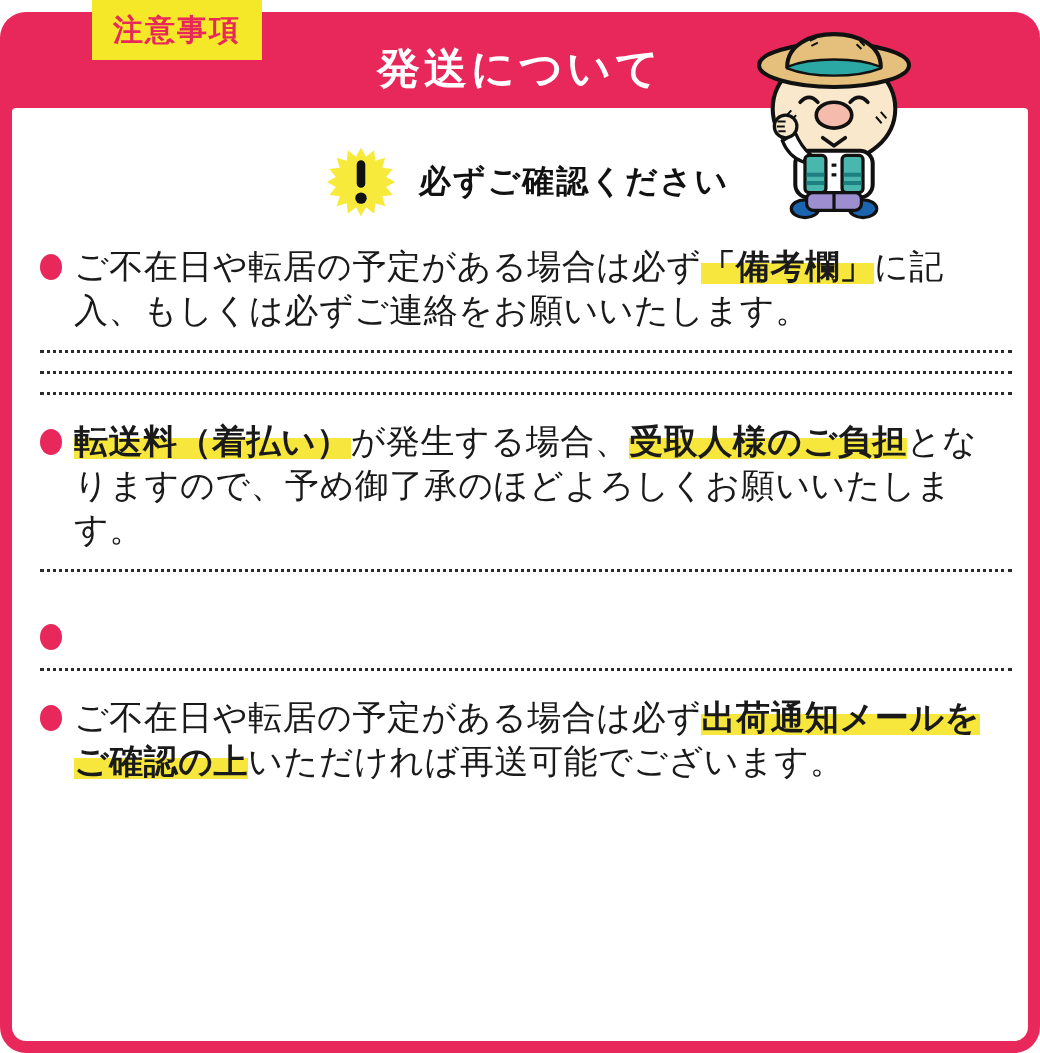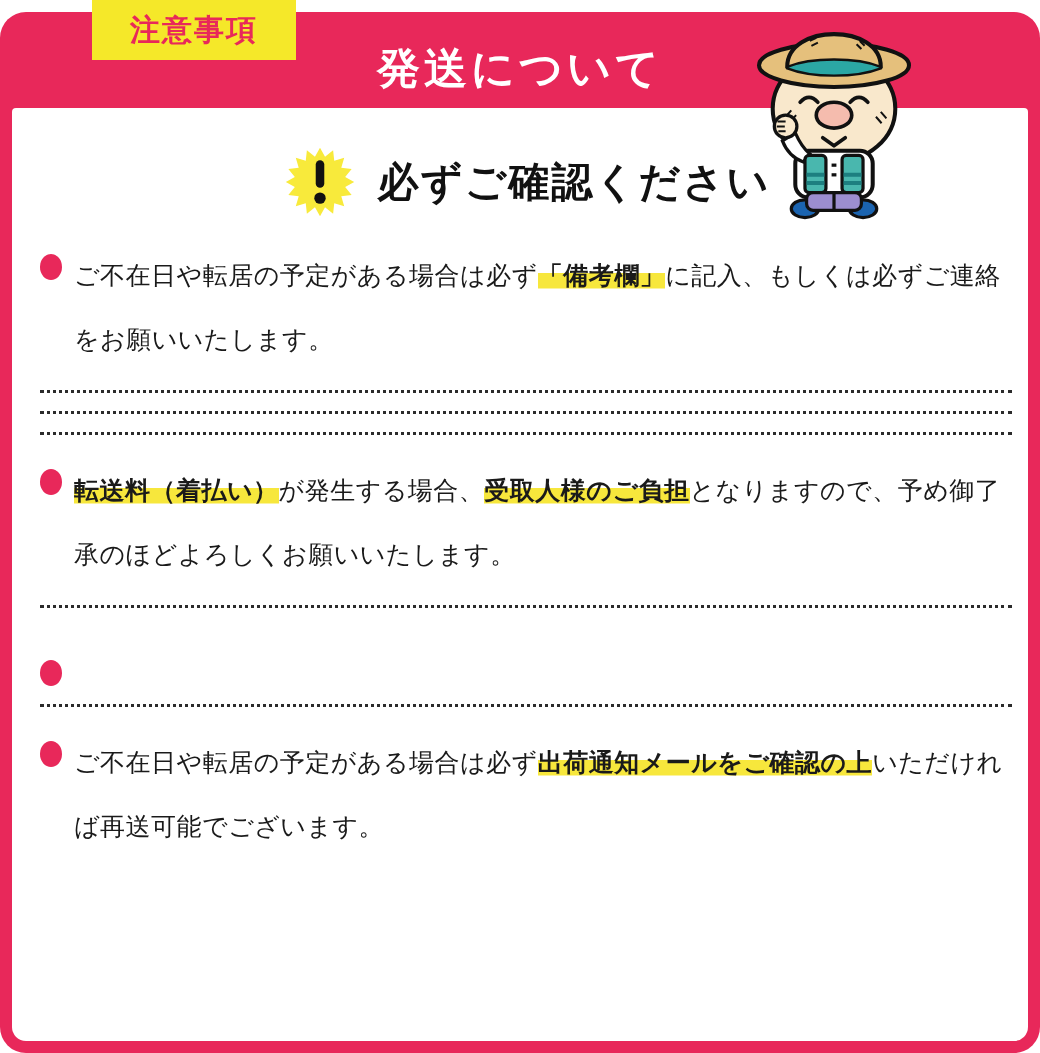--- a/index.html
+++ b/index.html
@@ -15,41 +15,41 @@
   html,body{width:1040px;height:1053px;background:#fff;
     font-family:"DejaVu Sans","Liberation Sans",sans-serif;color:var(--ink);}
   .stage{position:relative;width:1040px;height:1053px;overflow:hidden;background:#fff;}
 
   
   .frame{position:absolute;left:0;right:0;top:12px;bottom:0;background:var(--pink);border-radius:26px;}
   .content{position:absolute;left:12px;right:12px;top:108px;bottom:12px;background:#fff;
     border-radius:4px 4px 14px 14px;padding:30px 16px 0 28px;}
 
   
-  .badge{position:absolute;left:92px;top:0;width:204px;height:60px;background:var(--badge-yellow);
+  .badge{position:absolute;left:92px;top:0;width:170px;height:60px;background:var(--badge-yellow);
     display:flex;align-items:center;justify-content:center;font-size:30px;font-weight:800;
     color:var(--pink);letter-spacing:2px;z-index:3;}
   .title{position:absolute;left:0;right:0;top:40px;text-align:center;color:#fff;
     font-size:43px;font-weight:800;letter-spacing:4px;z-index:2;}
 
   
   .mascot{position:absolute;left:738px;top:20px;width:192px;height:200px;z-index:4;}
   .mascot svg{width:100%;height:100%;display:block;}
 
   
   .confirm{display:flex;align-items:center;justify-content:center;gap:20px;margin:6px 0 10px 0;}
   .starburst{width:76px;height:76px;flex:0 0 auto;}
-  .confirm-text{font-size:41px;font-weight:800;letter-spacing:2px;color:#111;}
+  .confirm-text{font-size:32px;font-weight:800;letter-spacing:2px;color:#111;}
 
   
   .notice-list{margin-top:18px;}
   .item{display:flex;align-items:flex-start;margin-top:24px;}
   .bullet{flex:0 0 auto;width:22px;height:26px;border-radius:50%;background:var(--pink);
     margin:10px 12px 0 0;}
-  .item-text{font-size:25px;line-height:64px;letter-spacing:0.5px;}
+  .item-text{font-size:34px;line-height:44px;letter-spacing:0.5px;}
   .hl{font-weight:800;
     background-image:linear-gradient(var(--hl-yellow),var(--hl-yellow));
     background-size:100% 0.62em;background-position:0 90%;background-repeat:no-repeat;}
   .separator{border-top:3px dotted #2b2b2b;margin-top:18px;height:0;}
   .notice-list > :nth-child(7){margin-top:42px;flex-direction:column;}  
 </style>
 </head>
 <body>
 
 <div class="stage">

